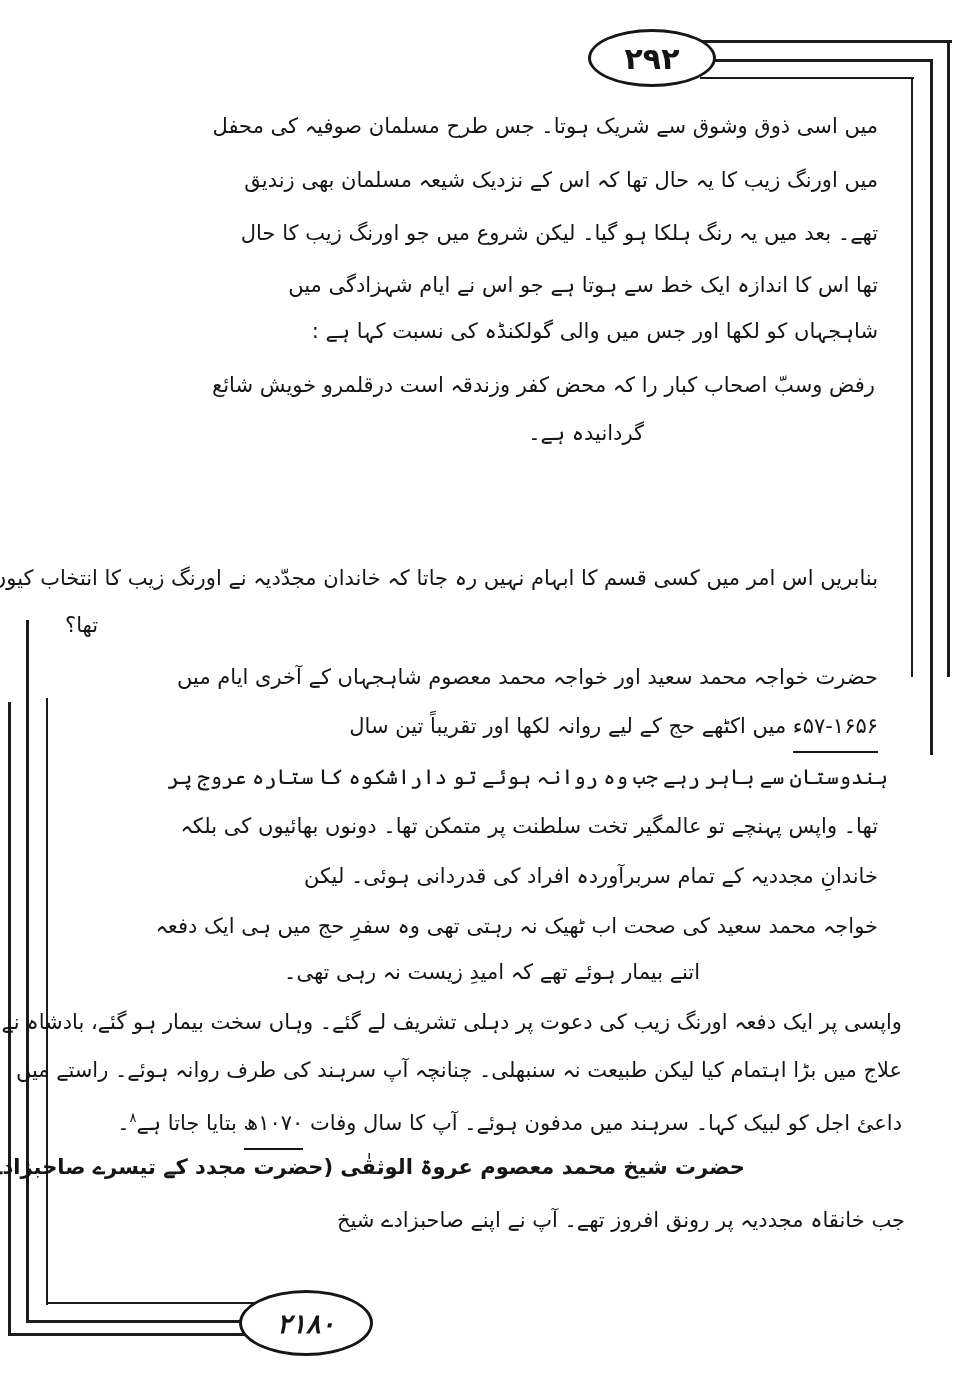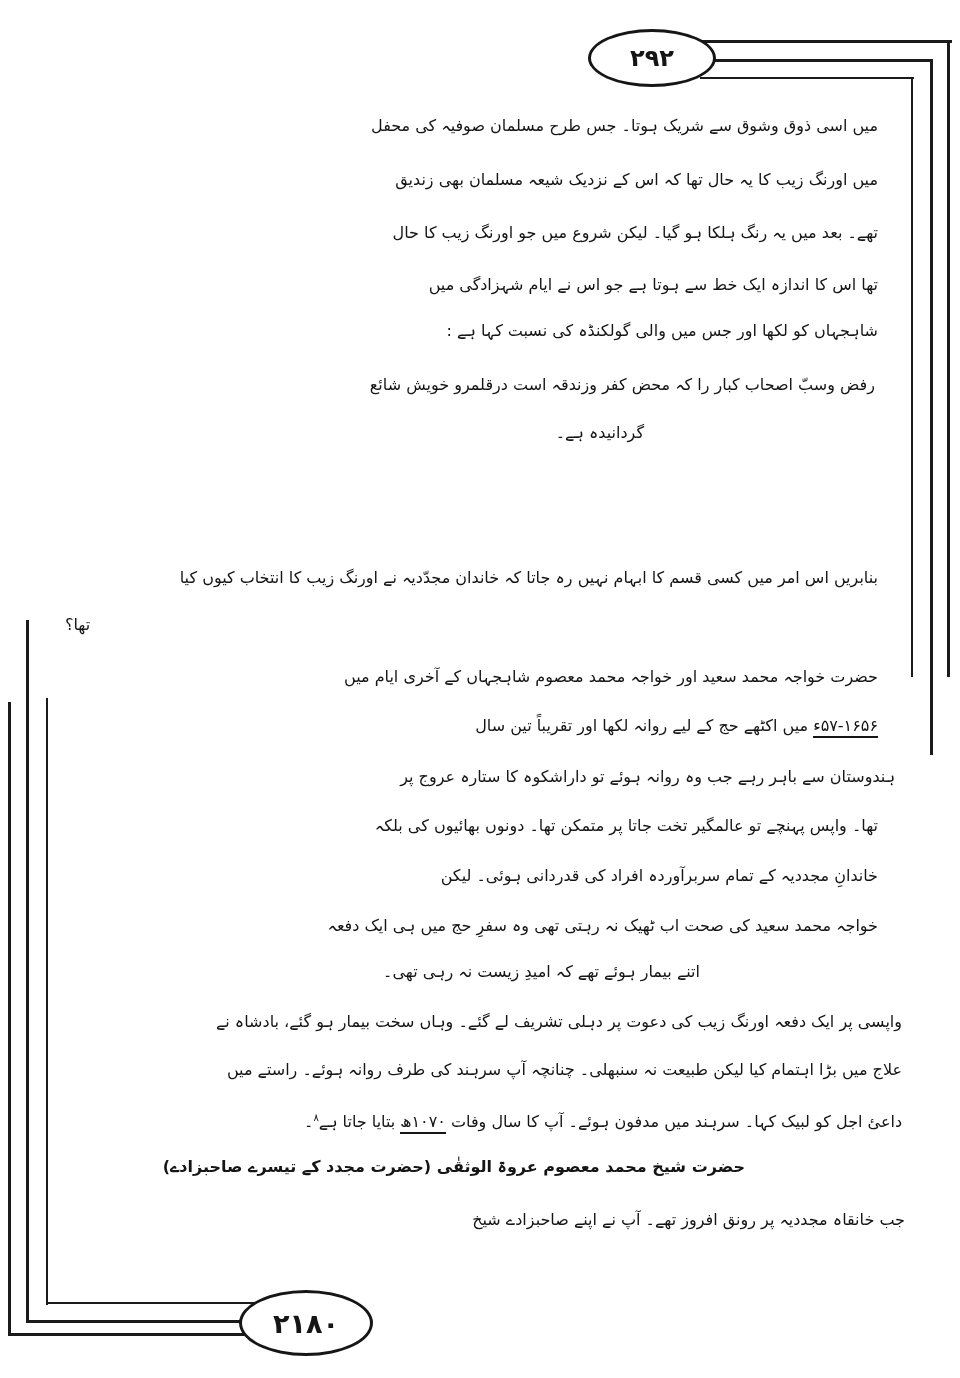--- a/index.html
+++ b/index.html
@@ -25,44 +25,44 @@
   .bl-v2{left:26px;top:620px;width:3px;height:703px;}
   .bl-h2{left:26px;top:1320px;width:226px;height:3px;}
   .bl-v3{left:46px;top:698px;width:2px;height:607px;}
   .bl-h3{left:46px;top:1302px;width:214px;height:2px;}
   
   .badge{
     position:absolute;background:#ffffff;border:3px solid #161616;border-radius:50%;
     display:flex;align-items:center;justify-content:center;
     font-weight:bold;letter-spacing:2px;z-index:5;
   }
-  .badge-top{left:588px;top:29px;width:122px;height:52px;font-size:24px;}
-  .badge-bottom{left:239px;top:1290px;width:128px;height:60px;font-size:27px;}
+  .badge-top{left:588px;top:29px;width:122px;height:52px;font-size:30px;}
+  .badge-bottom{left:239px;top:1290px;width:128px;height:60px;font-size:27px;font-style:italic;}
   
   .text-block{position:absolute;inset:0;}
   .line{
     position:absolute;direction:rtl;unicode-bidi:embed;
-    white-space:nowrap;font-size:16px;line-height:44px;height:44px;
+    white-space:nowrap;font-size:21px;line-height:44px;height:44px;
   }
-  .line .u{border-bottom:2px solid #151515;padding-bottom:1px;margin-top:12px;}
+  .line .u{border-bottom:2px solid #151515;padding-bottom:13px;margin-top:12px;}
   .line .sup{font-size:0.62em;vertical-align:super;}
   .ln1{top:104px;right:82px;}
   .ln2{top:158px;right:82px;}
   .ln3{top:211px;right:82px;}
   .ln4{top:263px;right:82px;}
   .ln5{top:309px;right:82px;}
   .ln6{top:363px;right:85px;}
   .ln7{top:411px;right:316px;}
   .ln8{top:456px;right:82px;}
   .ln9{top:506px;right:245px;}
   .ln10{top:556px;right:82px;}
   .ln11{top:603px;left:65px;}
   .ln12{top:655px;right:82px;}
   .ln13{top:704px;right:82px;}
-  .ln14{top:755px;right:65px;}
+  .ln14{top:755px;right:72px;font-family:Liberation Serif, serif;}
   .ln15{top:804px;right:82px;}
   .ln16{top:854px;right:82px;}
   .ln17{top:904px;right:82px;}
   .ln18{top:950px;right:260px;}
   .ln19{top:1000px;right:58px;}
   .ln20{top:1048px;right:58px;}
   .ln21{top:1096px;right:58px;}
   .ln22{top:1145px;right:215px;font-weight:bold;}
   .ln23{top:1198px;right:55px;}
 </style>
@@ -98,21 +98,21 @@
       <div class="line ln3"><span>تھے۔ بعد میں یہ رنگ ہلکا ہو گیا۔ لیکن شروع میں جو اورنگ زیب کا حال</span></div>
       <div class="line ln4"><span>تھا اس کا اندازہ ایک خط سے ہوتا ہے جو اس نے ایام شہزادگی میں</span></div>
       <div class="line ln5"><span>شاہجہاں کو لکھا اور جس میں والی گولکنڈہ کی نسبت کہا ہے :</span></div>
       <div class="line ln6"><span>رفض وسبّ اصحاب کبار را کہ محض کفر وزندقہ است درقلمرو خویش شائع</span></div>
       <div class="line ln7"><span>گردانیدہ ہے۔</span></div>
       <div class="line ln10"><span>بنابریں اس امر میں کسی قسم کا ابہام نہیں رہ جاتا کہ خاندان مجدّدیہ نے اورنگ زیب کا انتخاب کیوں کیا</span></div>
       <div class="line ln11"><span>تھا؟</span></div>
       <div class="line ln12"><span>حضرت خواجہ محمد سعید اور خواجہ محمد معصوم شاہجہاں کے آخری ایام میں</span></div>
       <div class="line ln13"><span class="u">۵۷-۱۶۵۶ء</span><span> میں اکٹھے حج کے لیے روانہ لکھا اور تقریباً تین سال</span></div>
       <div class="line ln14"><span>ہندوستان سے باہر رہے جب وہ روانہ ہوئے تو داراشکوہ کا ستارہ عروج پر</span></div>
-      <div class="line ln15"><span>تھا۔ واپس پہنچے تو عالمگیر تخت جاتا پر متمکن تھا۔ دونوں بھائیوں کی بلکہ</span></div>
+      <div class="line ln15"><span>تھا۔ واپس پہنچے تو عالمگیر تخت سلطنت پر متمکن تھا۔ دونوں بھائیوں کی بلکہ</span></div>
       <div class="line ln16"><span>خاندانِ مجددیہ کے تمام سربرآوردہ افراد کی قدردانی ہوئی۔ لیکن</span></div>
       <div class="line ln18"><span>اتنے بیمار ہوئے تھے کہ امیدِ زیست نہ رہی تھی۔</span></div>
       <div class="line ln17"><span>خواجہ محمد سعید کی صحت اب ٹھیک نہ رہتی تھی وہ سفرِ حج میں ہی ایک دفعہ</span></div>
       <div class="line ln19"><span>واپسی پر ایک دفعہ اورنگ زیب کی دعوت پر دہلی تشریف لے گئے۔ وہاں سخت بیمار ہو گئے، بادشاہ نے</span></div>
       <div class="line ln20"><span>علاج میں بڑا اہتمام کیا لیکن طبیعت نہ سنبھلی۔ چنانچہ آپ سرہند کی طرف روانہ ہوئے۔ راستے میں</span></div>
       <div class="line ln21"><span>داعئ اجل کو لبیک کہا۔ سرہند میں مدفون ہوئے۔ آپ کا سال وفات </span><span class="u">۱۰۷۰ھ</span><span> بتایا جاتا ہے</span><span class="sup">۸</span><span>۔</span></div>
       <div class="line ln22"><span>حضرت شیخ محمد معصوم عروۃ الوثقٰی (حضرت مجدد کے تیسرے صاحبزادے)</span></div>
       <div class="line ln23"><span>جب خانقاہ مجددیہ پر رونق افروز تھے۔ آپ نے اپنے صاحبزادے شیخ</span></div>
     </div>
 

